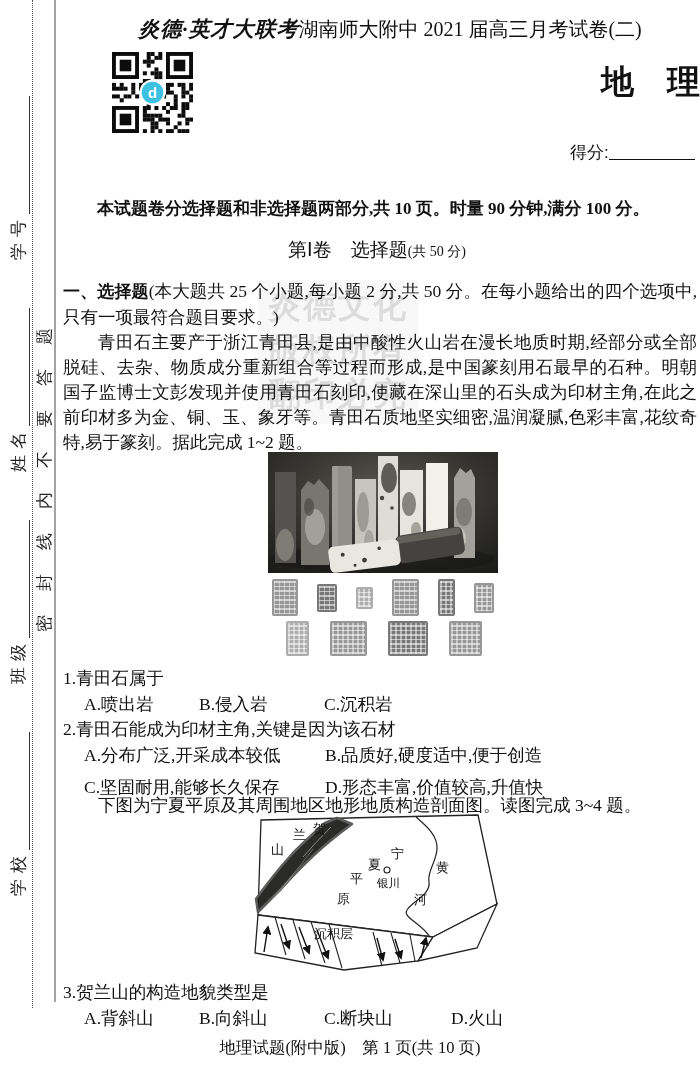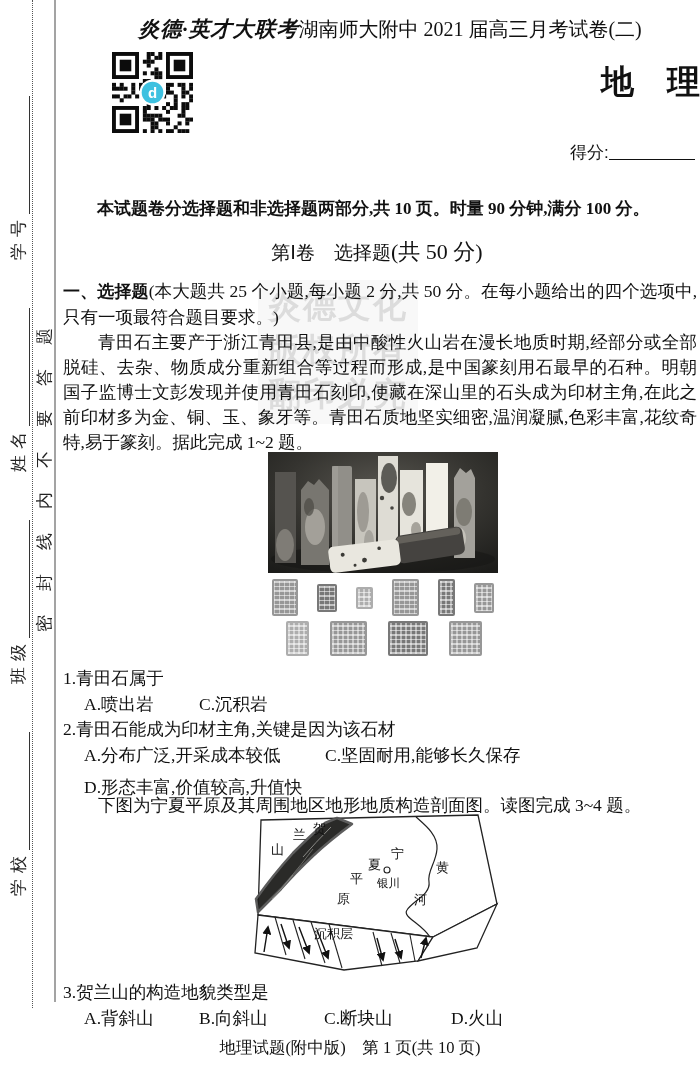--- a/index.html
+++ b/index.html
@@ -36,21 +36,21 @@
   .header-title{left:78px;top:15px;width:624px;text-align:center;font-size:20px;white-space:nowrap;z-index:1;}
   .brand{font-weight:bold;font-style:italic;font-size:21px;letter-spacing:1px;}
   .qr{left:112px;top:52px;z-index:1;}
   .subject-title{left:36px;top:60px;width:664px;text-align:right;font-size:33px;font-weight:bold;z-index:1;}
   .score{left:570px;top:141px;font-size:17px;font-weight:normal;z-index:1;}
   .score-line{display:inline-block;width:86px;height:2px;border-bottom:1.5px solid #111;vertical-align:-2px;}
   
   .intro{left:63px;top:197px;width:634px;font-size:17px;text-indent:2em;white-space:nowrap;z-index:1;font-weight:bold;}
   .section-heading{left:60px;top:237px;width:634px;text-align:center;font-size:19px;z-index:1;}
   .section-heading .bold{font-weight:normal;font-family:"Liberation Sans","DejaVu Sans",sans-serif;}
-  .section-heading .paren{font-size:22px;}
+  .section-heading .paren{font-size:14px;}
   .subtitle{left:63px;top:279px;width:634px;font-size:17.5px;line-height:25.5px;text-align:justify;z-index:1;}
   .subtitle .bold{font-weight:bold;font-family:"Liberation Sans","DejaVu Sans",sans-serif;font-size:17px;}
   .passage{left:63px;top:330px;width:634px;font-size:17.5px;line-height:25px;text-indent:2em;text-align:justify;z-index:1;}
   .lead{left:63px;top:793px;width:634px;font-size:17.5px;text-indent:2em;z-index:1;}
   
   .qstem{left:63px;font-size:17.5px;z-index:1;white-space:nowrap;}
   .opts4{left:63px;width:634px;display:grid;grid-template-columns:115px 125px 127px 1fr;
          padding-left:21px;box-sizing:border-box;font-size:17.5px;z-index:1;}
   .opts2{left:63px;width:634px;display:grid;grid-template-columns:241px 1fr;grid-row-gap:8px;
          padding-left:21px;box-sizing:border-box;font-size:17.5px;z-index:1;}
@@ -313,28 +313,30 @@
   <div class="seal" style="width:37px;height:35px;"></div>
   <div class="seal sd" style="width:40px;height:35px;"></div>
   <div class="seal" style="width:33px;height:35px;"></div>
 </div>
 
 <div class="abs qstem" style="top:666px;">
   <span>1.</span><span>青田石属于</span>
 </div>
 <div class="abs opts4" style="top:692px;">
   <span>A.喷出岩</span>
+  <span>B.侵入岩</span>
   <span>C.沉积岩</span>
 </div>
 
 <div class="abs qstem" style="top:717px;">
   <span>2.</span><span>青田石能成为印材主角,关键是因为该石材</span>
 </div>
 <div class="abs opts2" style="top:743px;">
   <span>A.分布广泛,开采成本较低</span>
+  <span>B.品质好,硬度适中,便于创造</span>
   <span>C.坚固耐用,能够长久保存</span>
   <span>D.形态丰富,价值较高,升值快</span>
 </div>
 
 <div class="abs lead">下图为宁夏平原及其周围地区地形地质构造剖面图。读图完成 3~4 题。</div>
 
 <svg class="abs diagram" width="252" height="168" viewBox="0 0 252 168">
   <defs>
     <marker id="ah" viewBox="0 0 10 10" refX="8" refY="5" markerWidth="6.5" markerHeight="6.5" orient="auto-start-reverse">
       <path d="M0,0 L10,5 L0,10 Z" fill="#111"></path>

